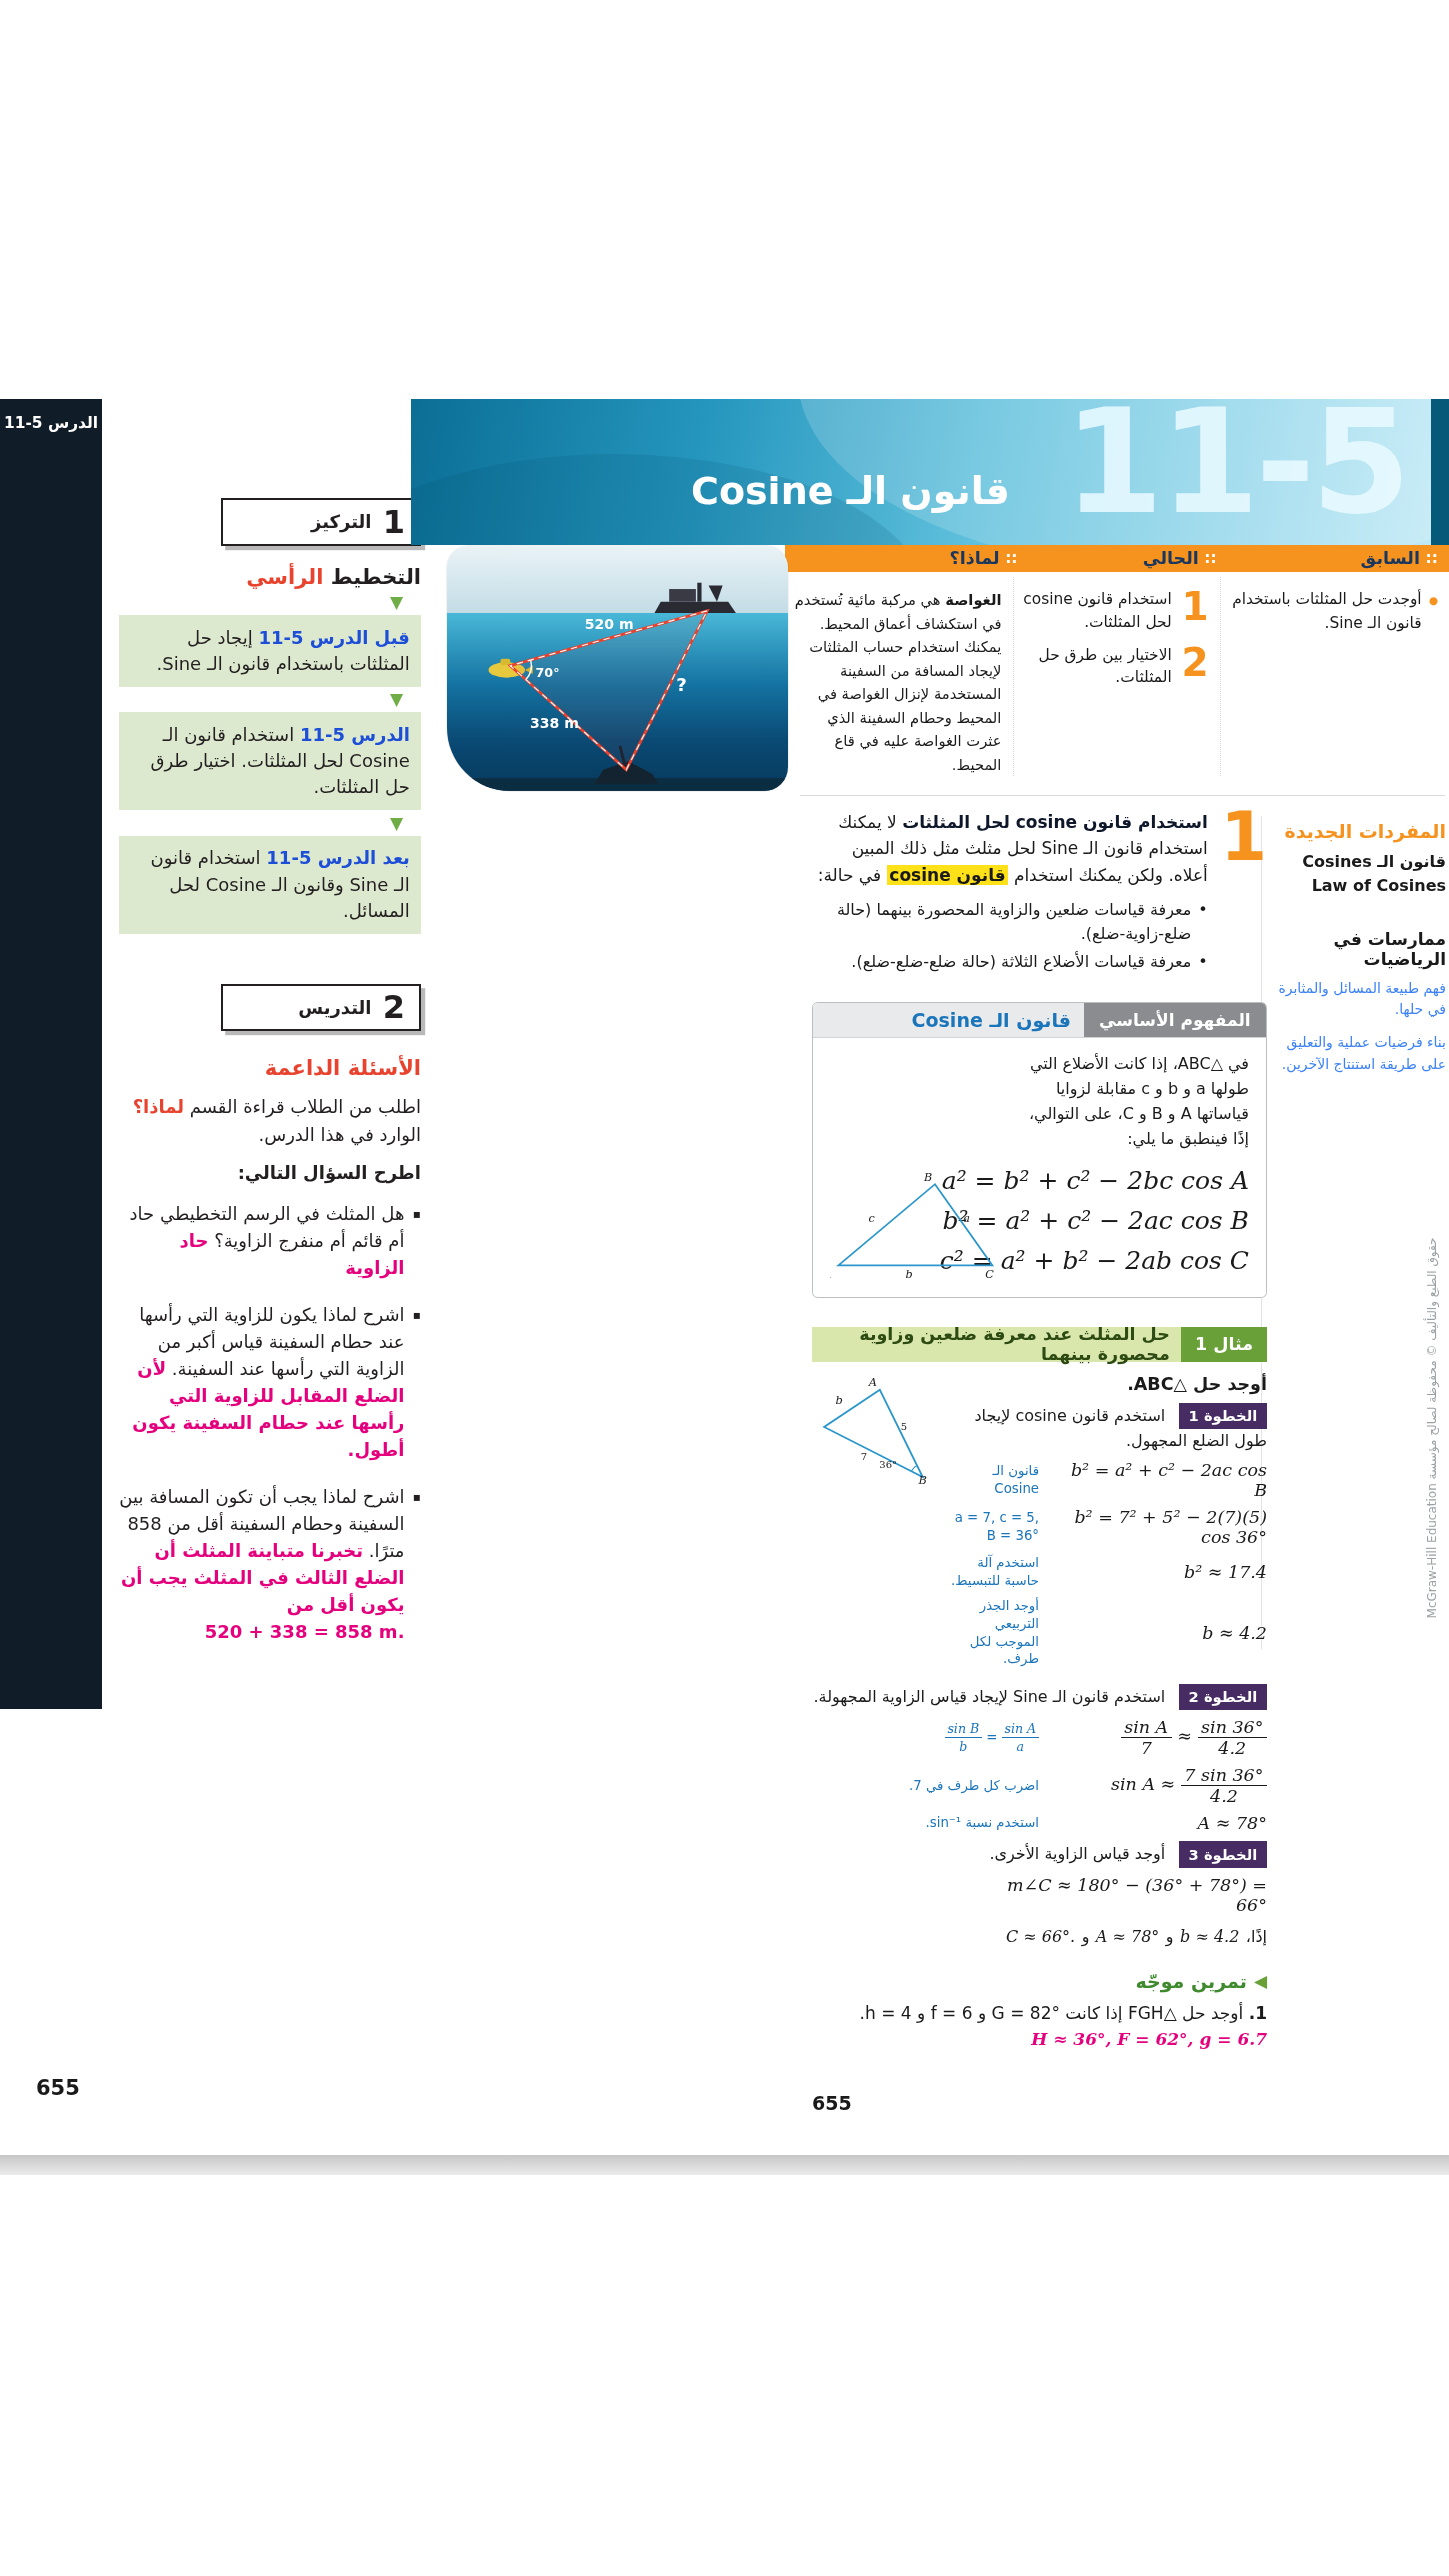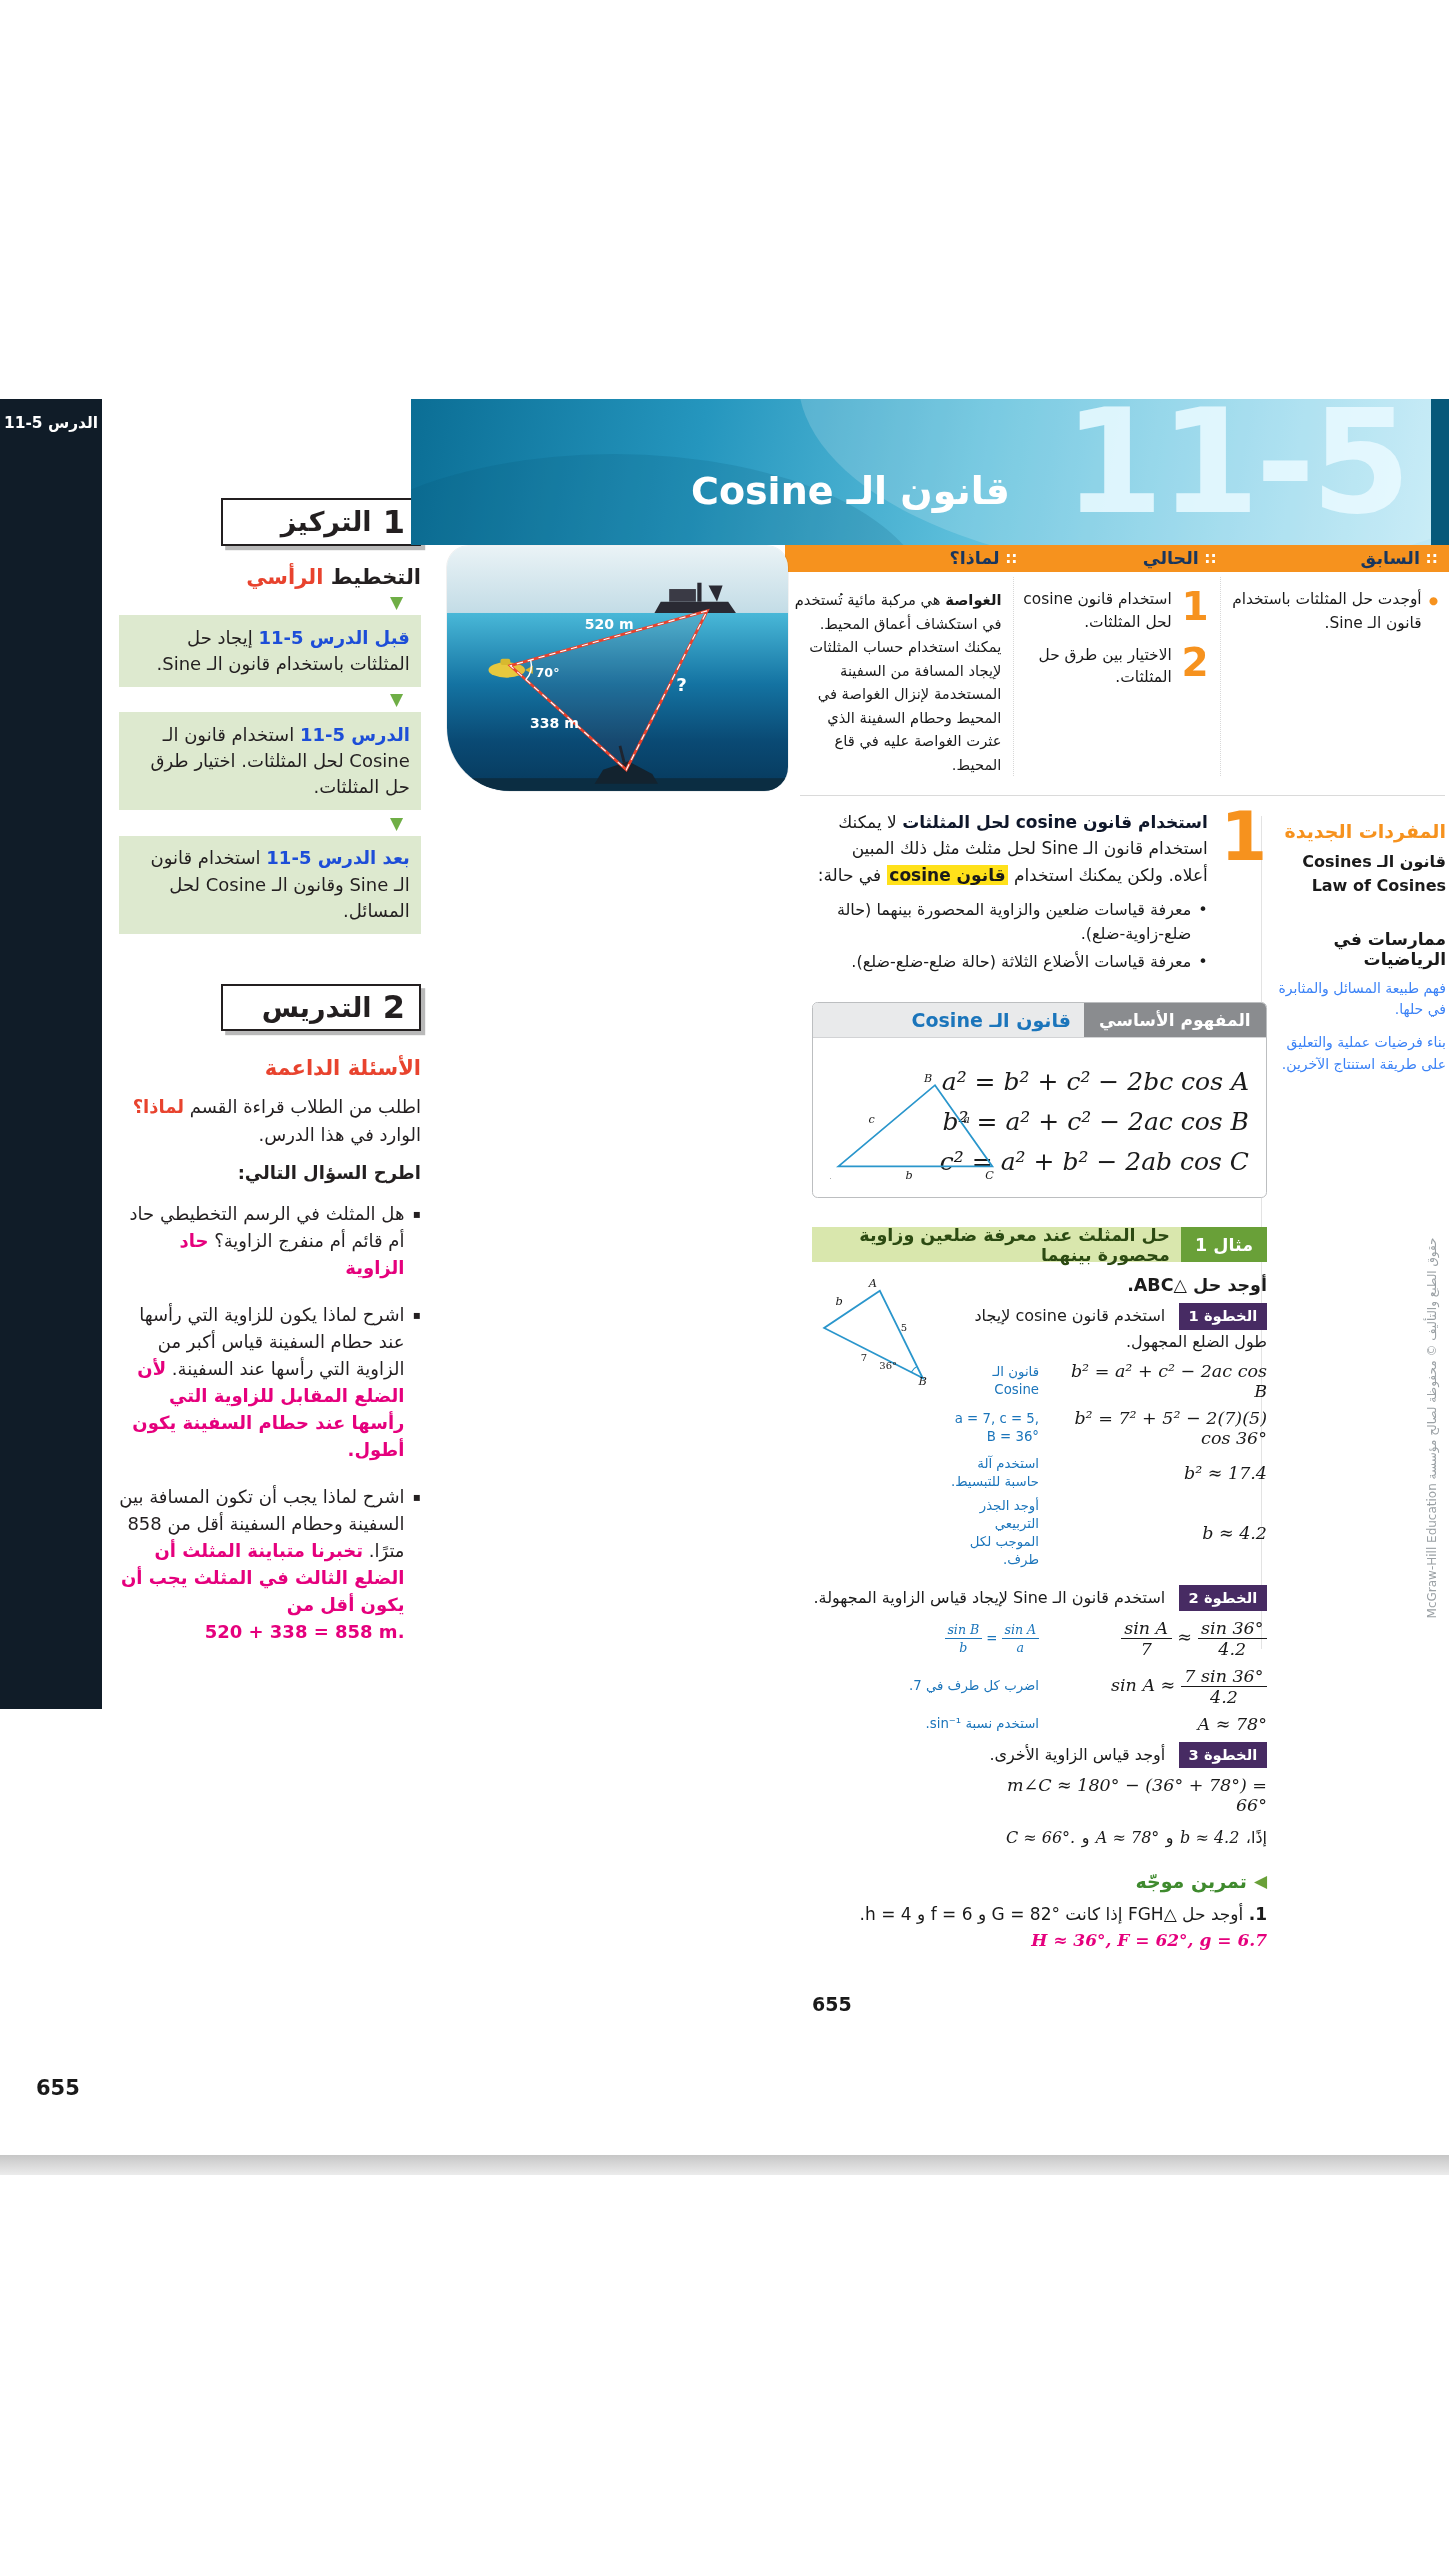--- a/index.html
+++ b/index.html
@@ -8,21 +8,21 @@
 
   
   .lesson-bar{position:absolute;left:0;top:399px;width:102px;height:1310px;background:#101c28;}
   .lesson-bar-label{color:#fff;font-size:15.4px;font-weight:bold;text-align:center;padding-top:15.4px;direction:rtl;}
 
   
   .teacher-col{position:absolute;left:119px;top:498px;width:302px;direction:rtl;color:#231f20;}
   .sec-head{display:flex;align-items:center;gap:11.2px;border:2.1px solid #231f20;background:#fff;
             box-shadow:4.2px 4.2px 0 #b9b9b9;padding:2.8px 14px;width:max-content;min-width:168px;}
   .sec-num{font-size:32px;font-weight:bold;}
-  .sec-title{font-size:27px;font-weight:bold;}
+  .sec-title{font-size:18px;font-weight:bold;}
   .plan-line{margin:19.6px 0 2.8px;font-size:21px;font-weight:bold;}
   .plan-line .red{color:#e8432e;}
   .flow-arrow{color:#6fae46;font-size:17px;margin:2.8px 18px 2.8px 0;width:max-content;}
   .green-box{background:#dde9cf;padding:9.8px 11.2px;font-size:18px;line-height:1.45;}
   .green-box .lead{font-weight:bold;color:#1d4ed8;}
   .teach-head{margin-top:50px;}
   .support-title{color:#e8432e;font-weight:bold;font-size:21px;margin:25px 0 12.6px;}
   .side-para{font-size:18px;line-height:1.55;margin:0 0 14px;}
   .side-para .why-bold{color:#e8432e;font-weight:bold;}
   .ask{font-weight:bold;font-size:18px;margin:0 0 17px;}
@@ -350,20 +350,21 @@
       </div>
     </div>
 
     <section class="kc">
       <div class="kc-head">
         <div class="kc-tag">المفهوم الأساسي</div>
         <div class="kc-title">قانون الـ Cosine</div>
       </div>
       <div class="kc-body">
         <div class="kc-text">
+          <p class="kc-desc">في △ABC، إذا كانت الأضلاع التي طولها a و b و c مقابلة لزوايا قياساتها A و B و C، على التوالي، إذًا فينطبق ما يلي:</p>
           <div class="kc-eqs">
             <div>a² = b² + c² − 2bc cos A</div>
             <div>b² = a² + c² − 2ac cos B</div>
             <div>c² = a² + b² − 2ab cos C</div>
           </div>
         </div>
         <svg class="kc-tri" viewBox="0 0 250 155">
           <path class="tri-line" d="M12 132 L150 16 L232 132 Z"></path>
           <text class="tri-label" x="2" y="150">A</text>
           <text class="tri-label" x="146" y="12">B</text>

